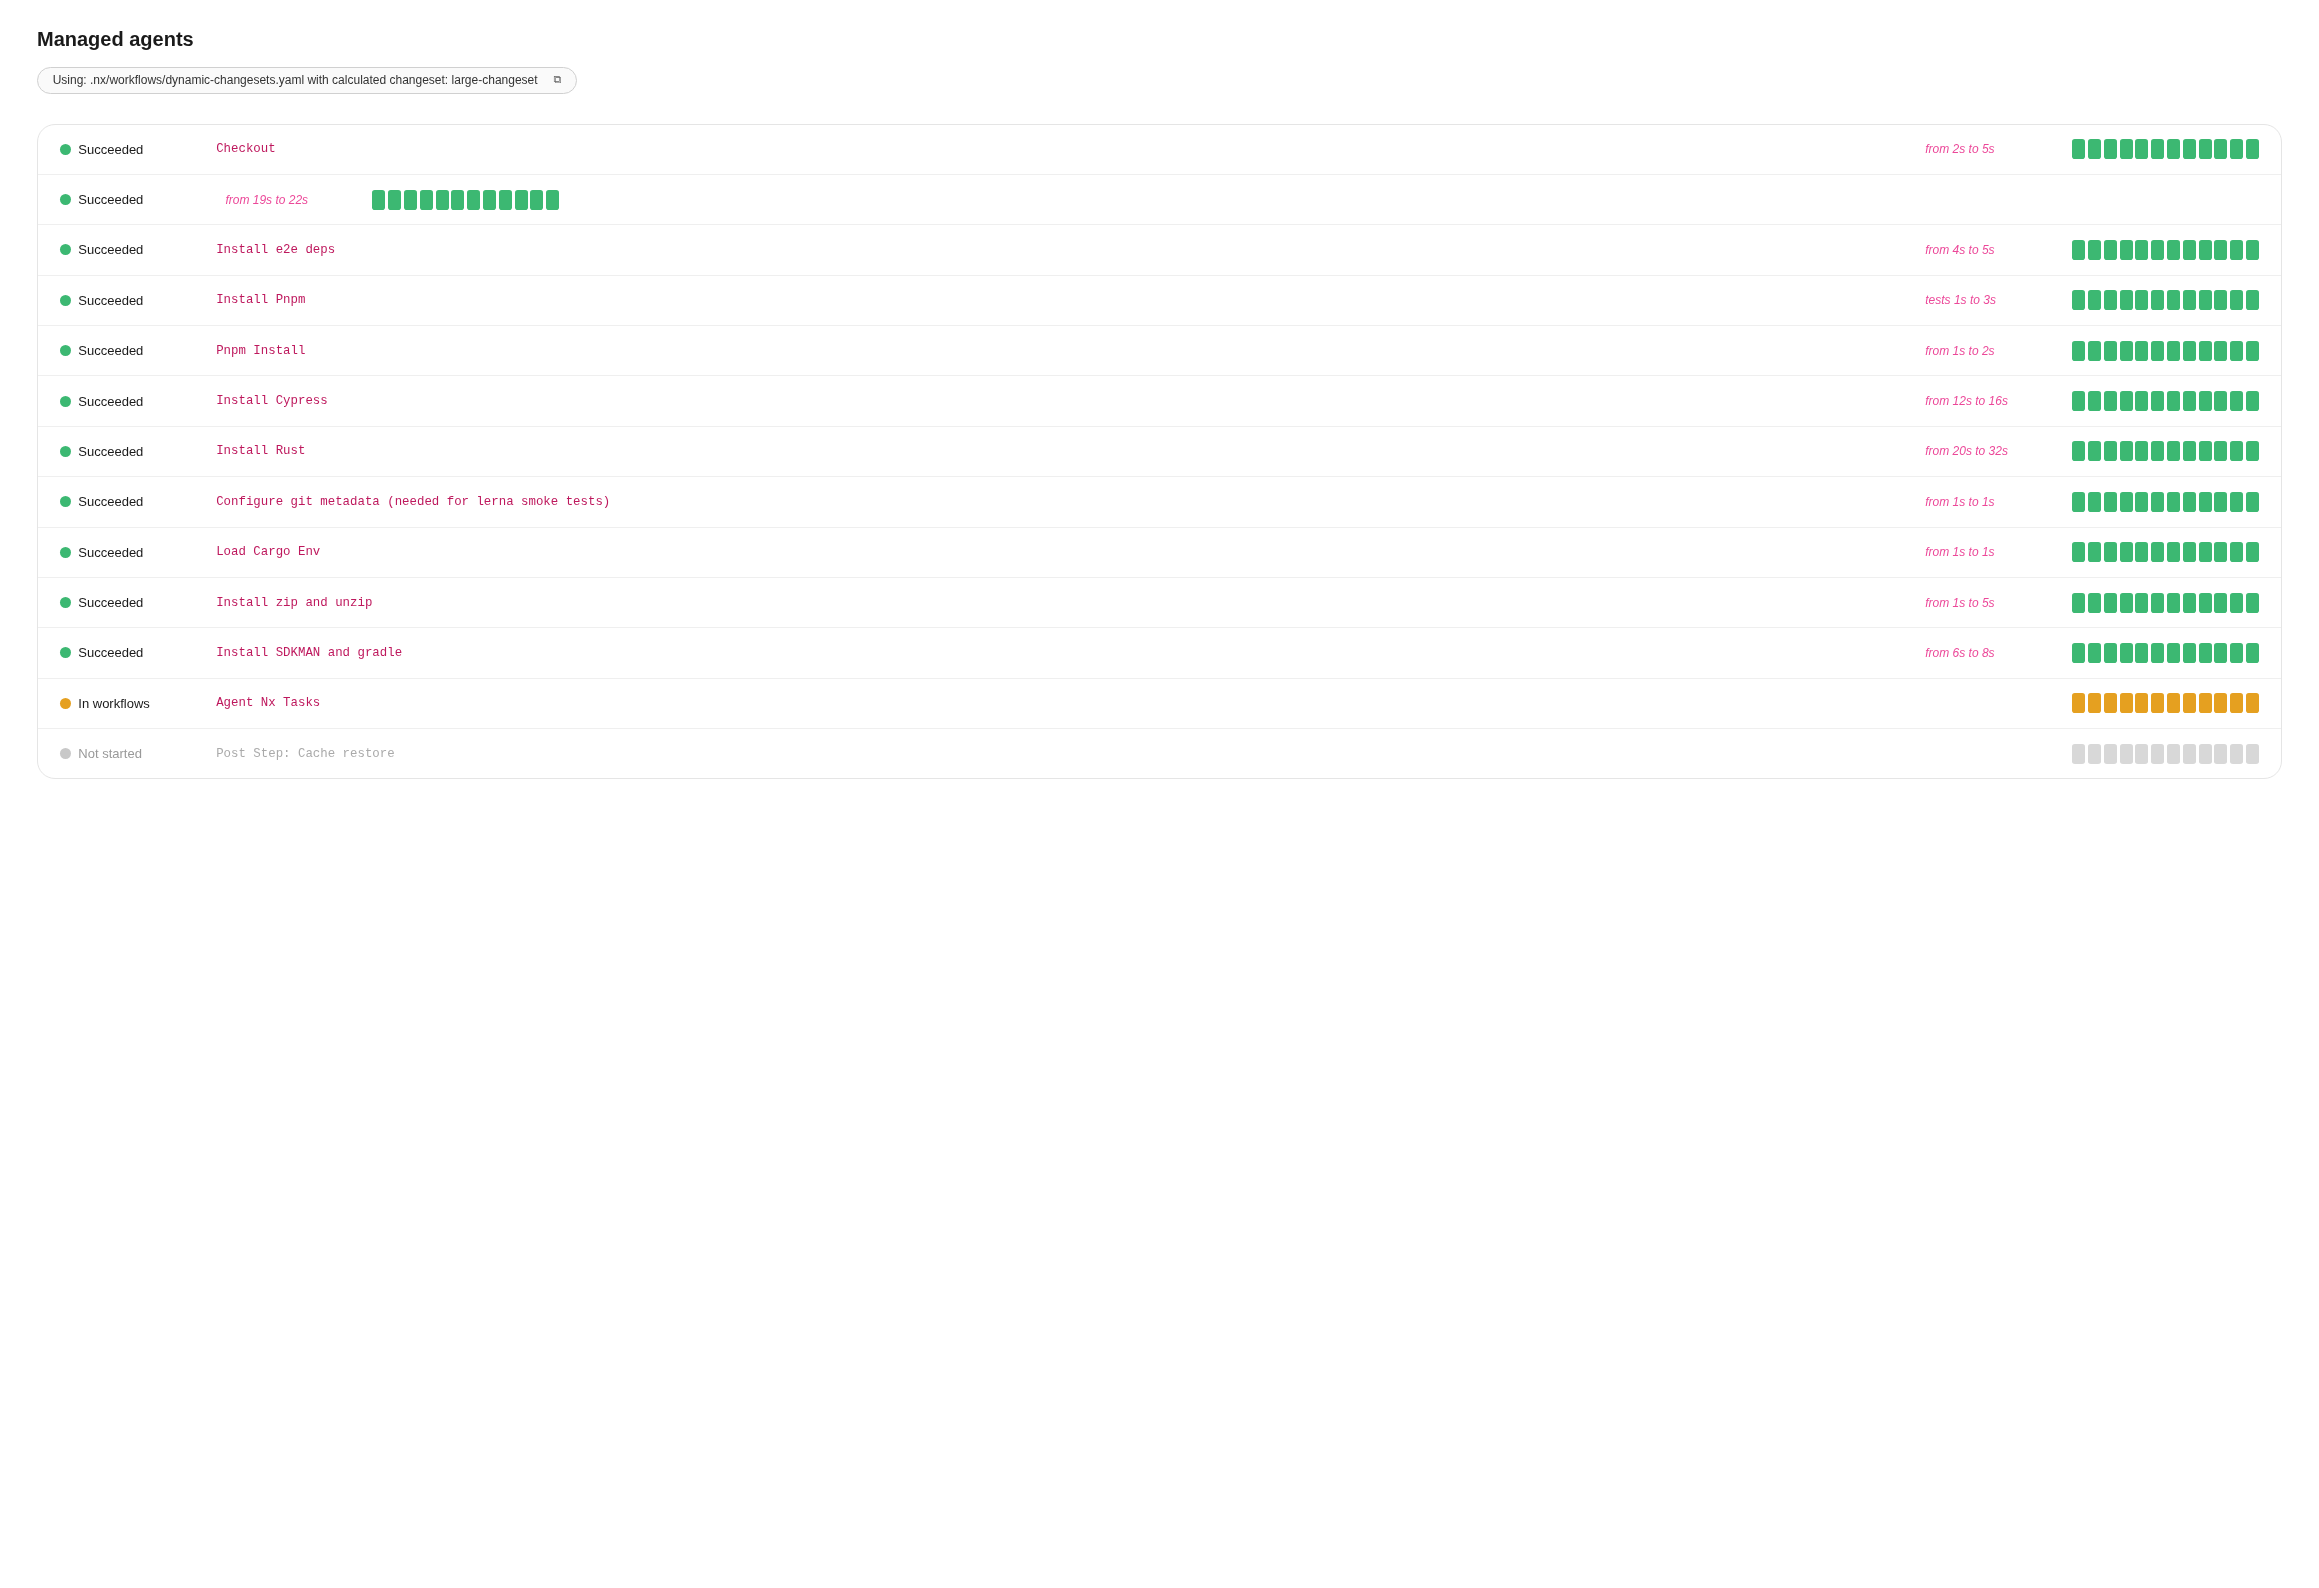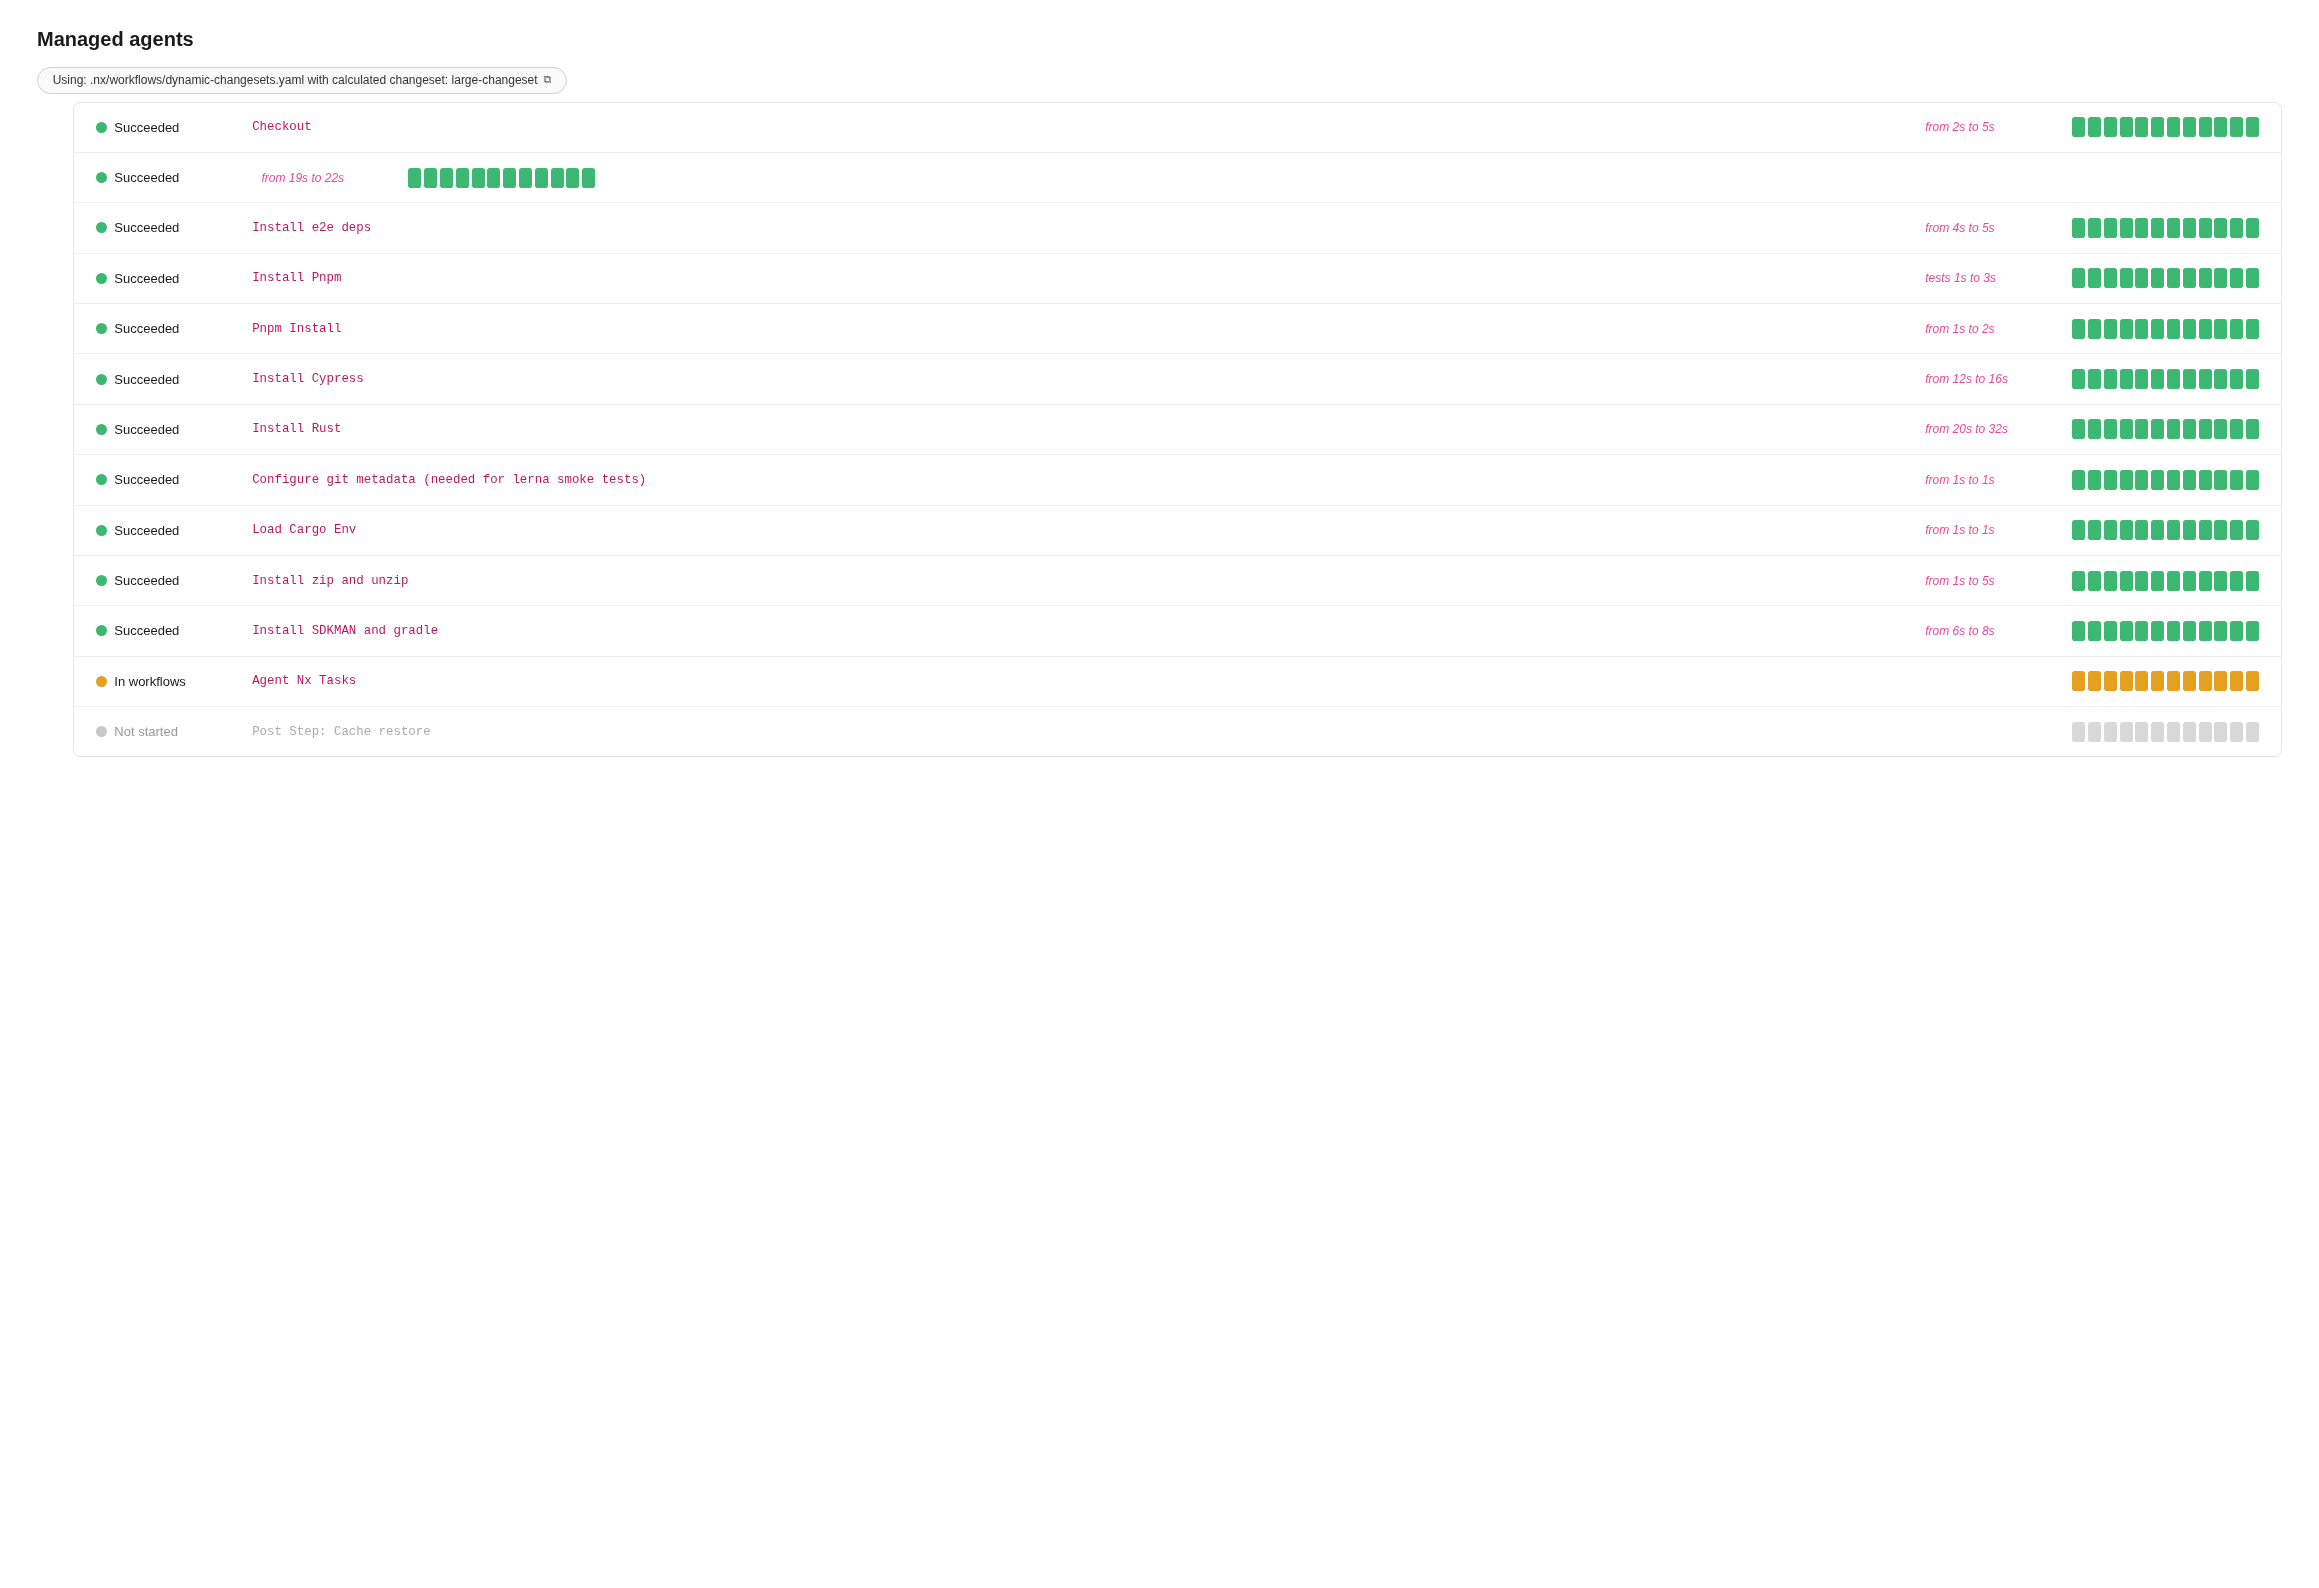--- a/index.html
+++ b/index.html
@@ -10,38 +10,37 @@
       padding: 27.5px 37px;
     }
     .page-title {
       font-size: 20px;
       font-weight: 700;
       margin-bottom: 16px;
     }
     .workflow-badge {
       display: inline-flex;
       align-items: flex-start;
-      gap: 6px;
+      gap: 16px;
       border: 0.9px solid #d0d0d0;
       border-radius: 18.4px;
       padding: 5.5px 14.7px;
       font-size: 12px;
       color: #333;
-      margin-bottom: 8px;
+      margin-bottom: 30px;
       background: #fafafa;
     }
     .workflow-badge .ext-link-icon {
       font-size: 11px;
       color: #666;
     }
     .agents-list {
       border: 0.9px solid #e5e5e5;
-      border-radius: 7px;
+      border-radius: 18px;
       overflow: hidden;
-      margin-left: 36px;
     }
     .agent-row {
       display: flex;
       align-items: center;
       padding: 14.7px 22px;
       border-bottom: 0.9px solid #efefef;
       gap: 0;
     }
     .agent-row:last-child {
       border-bottom: none;

